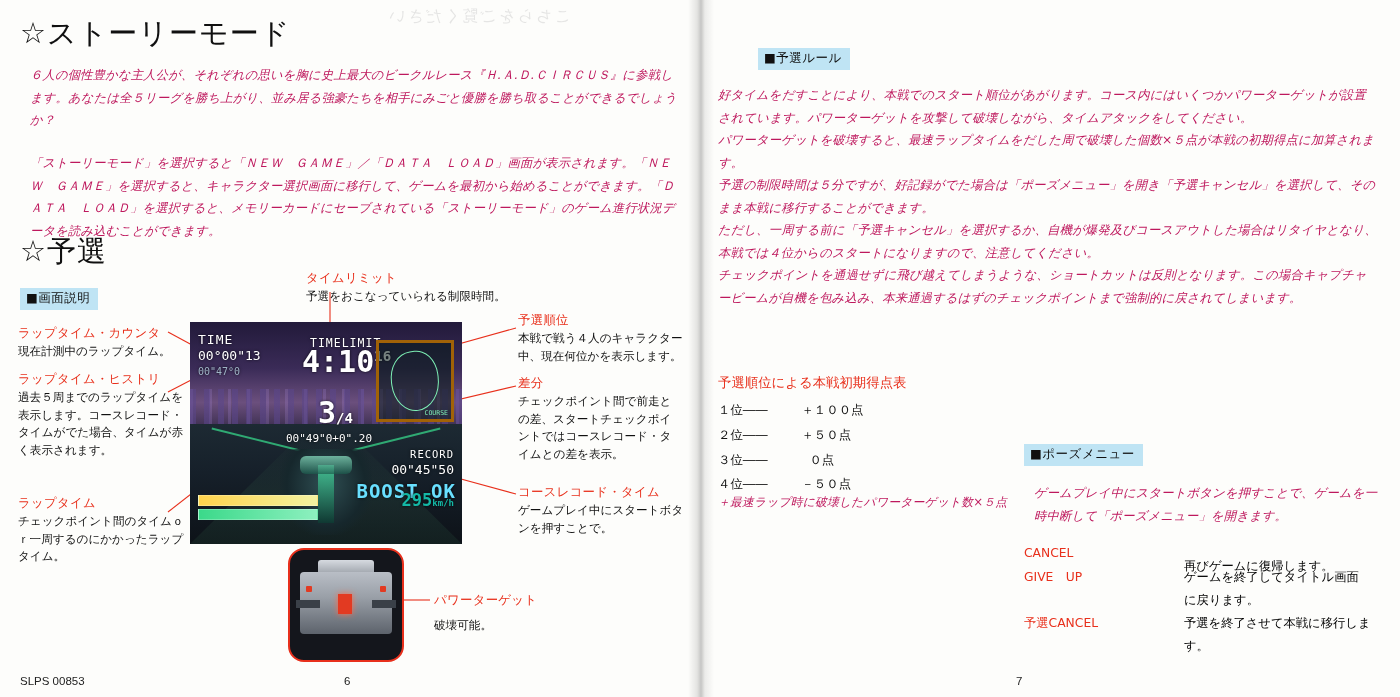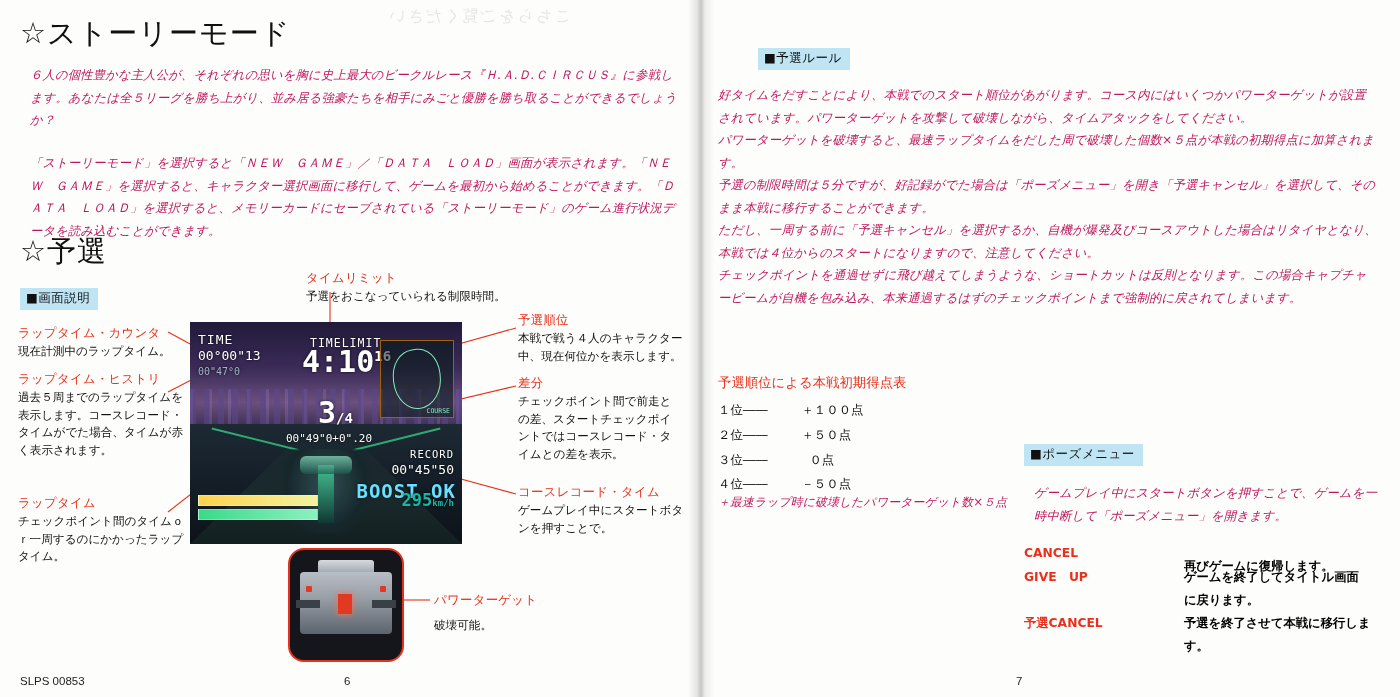--- a/index.html
+++ b/index.html
@@ -174,21 +174,21 @@
   .hud-pos { left:128px; top:73px; font-size:30px; font-weight:bold; }
   .hud-pos .den { font-size:14px; }
   .hud-diff { left:96px; top:110px; font-size:11px; }
   .hud-record-lbl { right:8px; top:126px; font-size:10.5px; letter-spacing:1px; }
   .hud-record-val { right:8px; top:140px; font-size:13px; }
   .hud-boost { right:6px; top:158px; font-size:19px; font-weight:bold; color:#69e0ff; letter-spacing:1px; }
   .hud-speed { right:8px; top:168px; font-size:17px; font-weight:bold; color:#14b8a6; }
   .hud-speed small { font-size:9px; }
   .minimap {
     position:absolute; right:8px; top:18px; width:72px; height:76px;
-    border:1px solid #a16207; background: rgba(6,26,22,0.55);
+    border:3px solid #a16207; background: rgba(6,26,22,0.55);
   }
   .minimap .trk {
     position:absolute; left:12px; top:8px; width:46px; height:58px;
     border:1.5px solid #7ef0b6; border-radius: 50% 45% 55% 50%;
     transform: rotate(-8deg);
   }
   .minimap .lbl {
     position:absolute; right:3px; bottom:2px; font-size:6.5px; color:#7ef0b6; font-family:"DejaVu Sans Mono", monospace;
   }
   .bar {
@@ -377,21 +377,21 @@
       <span>－５０点</span>
     </div>
   </div>
 
   <div class="body-text" style="left:18px; top:492px; width:420px; font-size:11.8px;">＋最速ラップ時に破壊したパワーターゲット数×５点</div>
 
   <div class="blue-head" style="left:324px; top:444px;">■ポーズメニュー</div>
 
   <div class="body-text" style="left:324px; top:482px; width:346px;margin-left:10px;">ゲームプレイ中にスタートボタンを押すことで、ゲームを一時中断して「ポーズメニュー」を開きます。</div>
 
-  <div class="pause-list" style="left:324px; top:542px; width:350px;font-weight:bold;">
+  <div class="pause-list" style="left:324px; top:542px; width:350px;">
     <div style="position:relative; height:24px;">
       <span class="k" style="position:absolute; left:0;">CANCEL</span>
       <span style="position:absolute; left:160px;margin-top:13px;">再びゲームに復帰します。</span>
     </div>
     <div style="position:relative; height:46px;">
       <span class="k" style="position:absolute; left:0;">GIVE　UP</span>
       <span style="position:absolute; left:160px; width:186px; display:block;">ゲームを終了してタイトル画面に戻ります。</span>
     </div>
     <div style="position:relative; height:24px;">
       <span class="k" style="position:absolute; left:0;">予選CANCEL</span>

